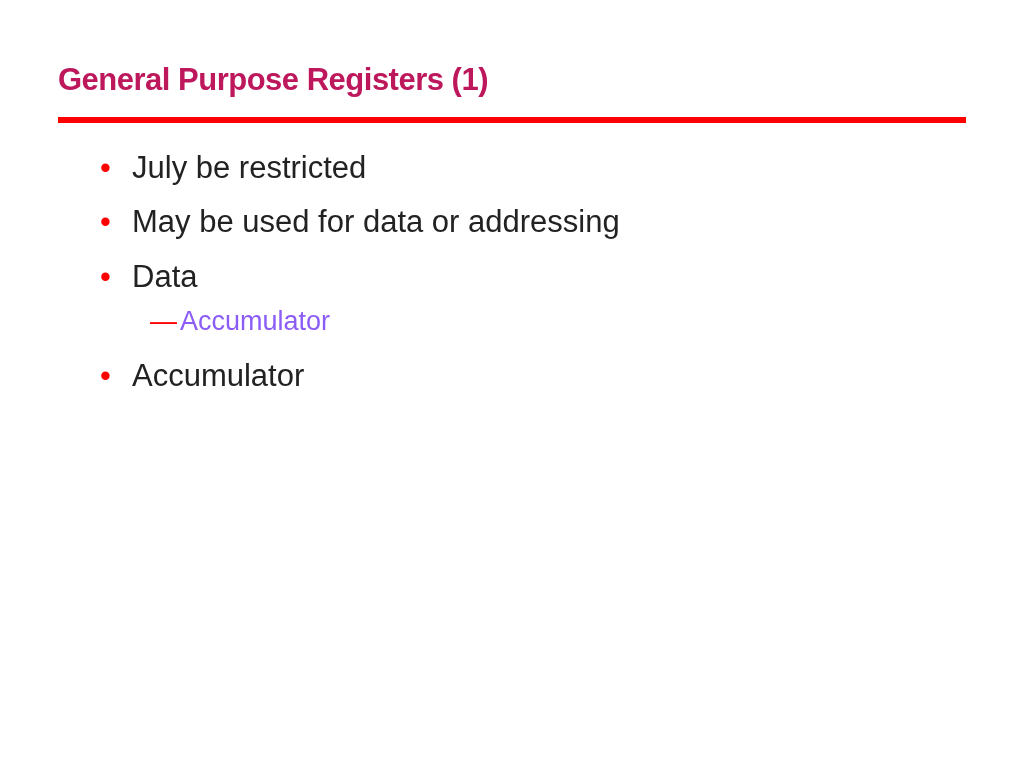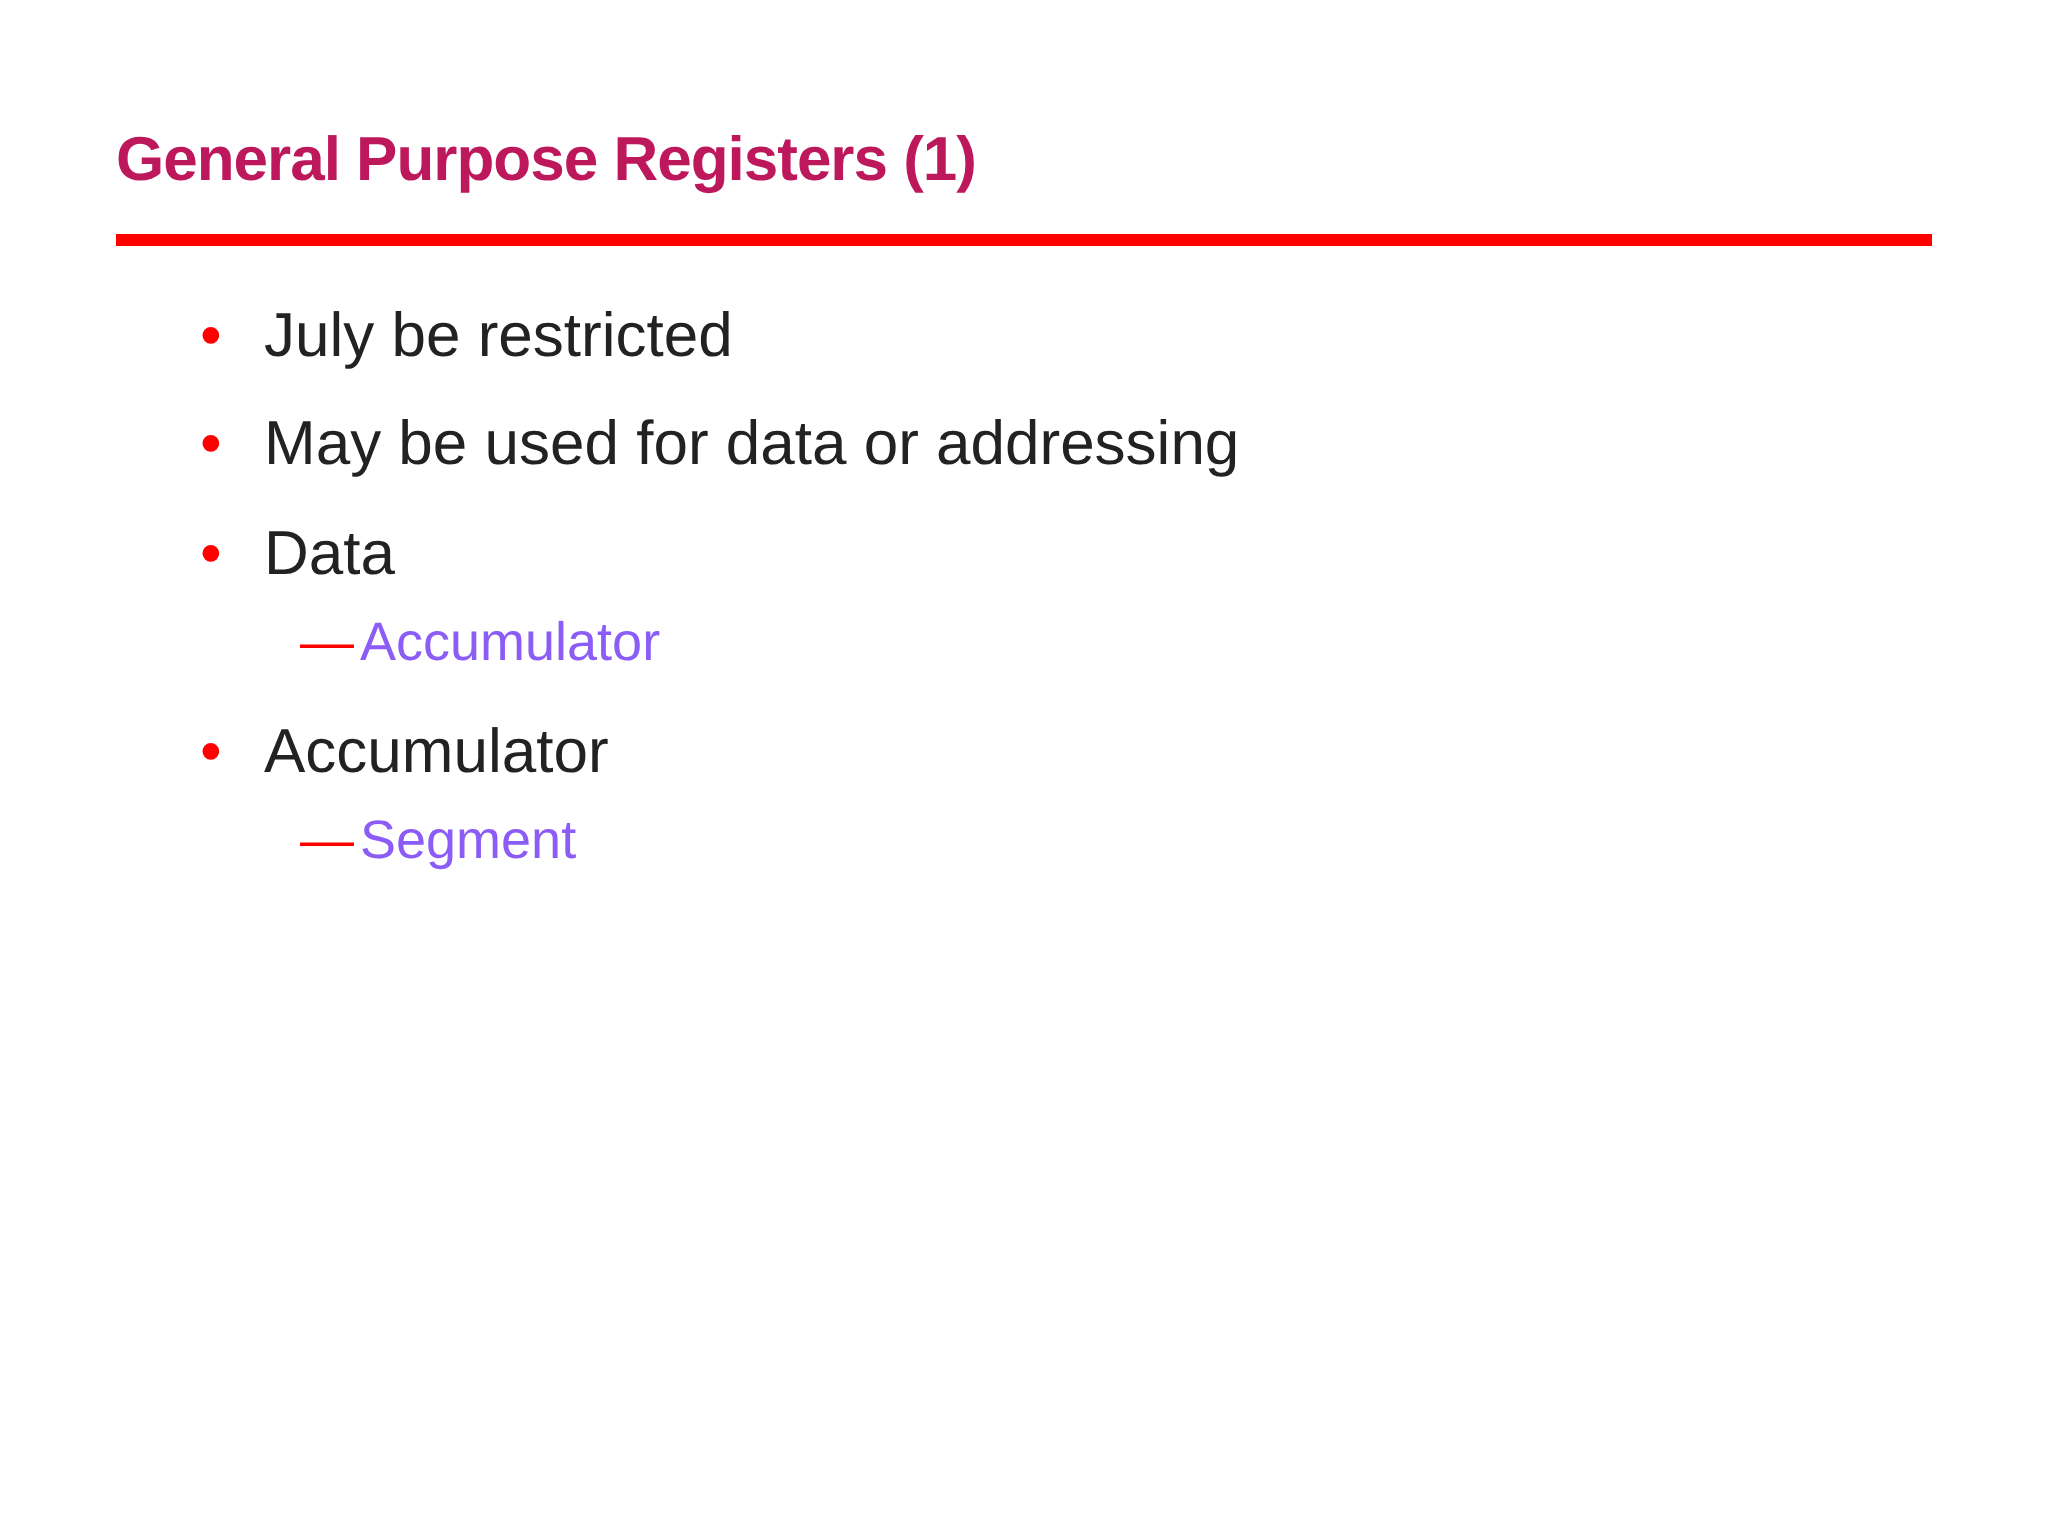--- a/index.html
+++ b/index.html
@@ -84,19 +84,16 @@
       <li><span>July be restricted</span></li>
       <li><span>May be used for data or addressing</span></li>
       <li>
         <span>Data</span>
         <ul class="sub">
           <li><span>Accumulator</span></li>
         </ul>
       </li>
       <li>
         <span>Accumulator</span>
-        <ul class="sub">
-          <li><span>Segment</span></li>
-        </ul>
       </li>
     </ul>
   </div>
 </div>
 
 </body></html>

